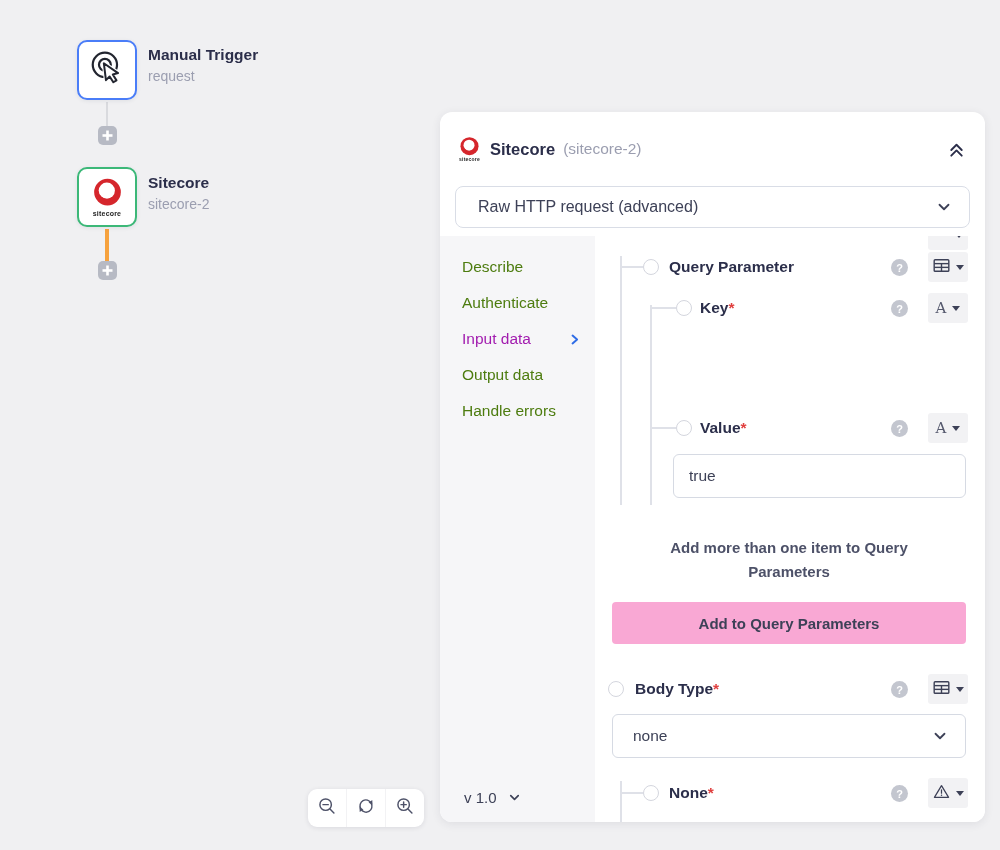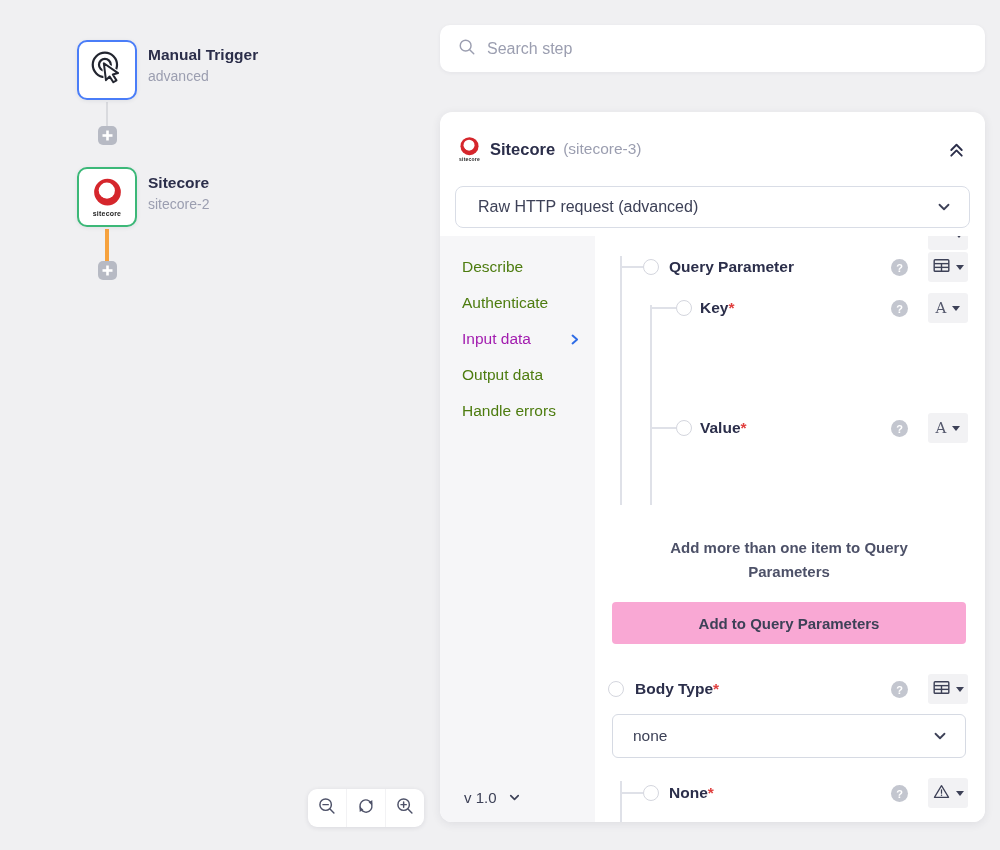--- a/index.html
+++ b/index.html
@@ -106,21 +106,21 @@
     <span>
       <svg width="38" height="38" viewBox="0 0 36 36">
         <circle cx="16" cy="15" r="11.5" fill="none" stroke="#22252f" stroke-width="2.1"></circle>
         <circle cx="16" cy="15" r="5.6" fill="none" stroke="#22252f" stroke-width="2.1"></circle>
         <path d="M15 13.5 L17 29.5 L20.5 26 L24 31.5 L27 29.7 L23.5 24.2 L28.5 22.8 Z" fill="#fff" stroke="#fff" stroke-width="4" stroke-linejoin="round"></path>
         <path d="M15 13.5 L17 29.5 L20.5 26 L24 31.5 L27 29.7 L23.5 24.2 L28.5 22.8 Z" fill="#fff" stroke="#22252f" stroke-width="1.9" stroke-linejoin="round"></path>
       </svg>
     </span>
   </div>
   <div class="abs node-title" style="left:148px;top:46px;">Manual Trigger</div>
-  <div class="abs node-sub" style="left:148px;top:68px;">advanced</div>
+  <div class="abs node-sub" style="left:148px;top:68px;">request</div>
 
   <div class="plusbtn" style="left:98px;top:126px;">
     <span>
       <svg width="11" height="11" viewBox="0 0 11 11">
         <line x1="5.5" y1="0.5" x2="5.5" y2="10.5" stroke="#fff" stroke-width="2.6"></line>
         <line x1="0.5" y1="5.5" x2="10.5" y2="5.5" stroke="#fff" stroke-width="2.6"></line>
       </svg>
     </span>
   </div>
 
@@ -171,43 +171,34 @@
         <svg width="20" height="20" viewBox="0 0 22 22">
           <circle cx="9.5" cy="9.5" r="6.3" fill="none" stroke="#4d5168" stroke-width="1.6"></circle>
           <line x1="14.3" y1="14.3" x2="18.6" y2="18.6" stroke="#4d5168" stroke-width="1.6" stroke-linecap="round"></line>
           <line x1="6.6" y1="9.5" x2="12.4" y2="9.5" stroke="#4d5168" stroke-width="1.6" stroke-linecap="round"></line>
           <line x1="9.5" y1="6.6" x2="9.5" y2="12.4" stroke="#4d5168" stroke-width="1.6" stroke-linecap="round"></line>
         </svg>
       </span>
     </div>
   </div>
 
-  <div class="searchbox">
-    <span>
-      <svg width="18" height="18" viewBox="0 0 20 20">
-        <circle cx="8.5" cy="8.5" r="6" fill="none" stroke="#9b9eb0" stroke-width="1.6"></circle>
-        <line x1="13" y1="13" x2="17.5" y2="17.5" stroke="#9b9eb0" stroke-width="1.6" stroke-linecap="round"></line>
-      </svg>
-    </span>
-    <input type="text" placeholder="Search step" style="">
-  </div>
 
   <div class="panel">
 
     <div class="phead">
       <span class="plogo">
         <svg width="21" height="21" viewBox="0 0 36 36">
           <circle cx="18" cy="17.5" r="15.5" fill="#d5262c"></circle>
           <circle cx="17.2" cy="15.8" r="9.4" fill="#fff"></circle>
           <path d="M8.5 19.5 C 12 27.5 24 28 28.5 18.5 C 26.5 31 10.5 31.5 8.5 19.5 Z" fill="#d5262c"></path>
         </svg>
         <span class="sc-text">sitecore</span>
       </span>
       <span class="ptitle">Sitecore</span>
-      <span class="pinstance">(sitecore-3)</span>
+      <span class="pinstance">(sitecore-2)</span>
       <span class="collapse">
         <svg width="19" height="19" viewBox="0 0 20 20">
           <polyline points="4.5,10.5 10,5 15.5,10.5" fill="none" stroke="#2b2e4a" stroke-width="2" stroke-linecap="round" stroke-linejoin="round"></polyline>
           <polyline points="4.5,16.5 10,11 15.5,16.5" fill="none" stroke="#2b2e4a" stroke-width="2" stroke-linecap="round" stroke-linejoin="round"></polyline>
         </svg>
       </span>
     </div>
 
     <div class="opselect">
       <span class="optext">Raw HTTP request (advanced)</span>
@@ -292,20 +283,21 @@
         <span class="flabel" style="left:105px;top:183px;">
           <span>Value</span><span class="req">*</span>
         </span>
         <span class="help" style="left:296px;top:184px;">
           <span>?</span>
         </span>
         <div class="iconbtn" style="left:333px;top:177px;">
           <span class="aglyph">A</span>
           <span class="caret"></span>
         </div>
+        <input class="tinput" style="left: 78px; top: 218px;" value="true">
 
         <div class="addmore">Add more than one item to Query Parameters</div>
         <button class="addbtn">Add to Query Parameters</button>
 
         <span class="radio" style="left:13px;top:445px;"></span>
         <span class="flabel" style="left:40px;top:444px;">
           <span>Body Type</span><span class="req">*</span>
         </span>
         <span class="help" style="left:296px;top:445px;">
           <span>?</span>

